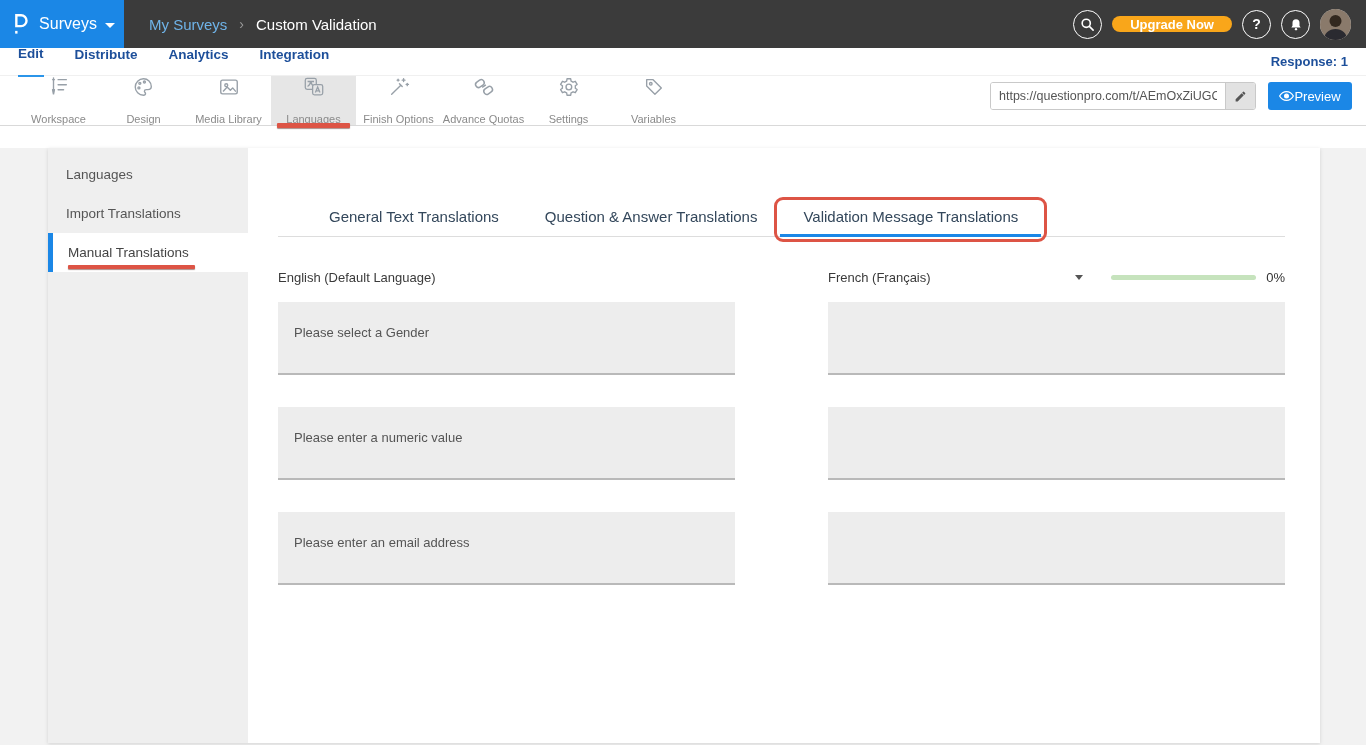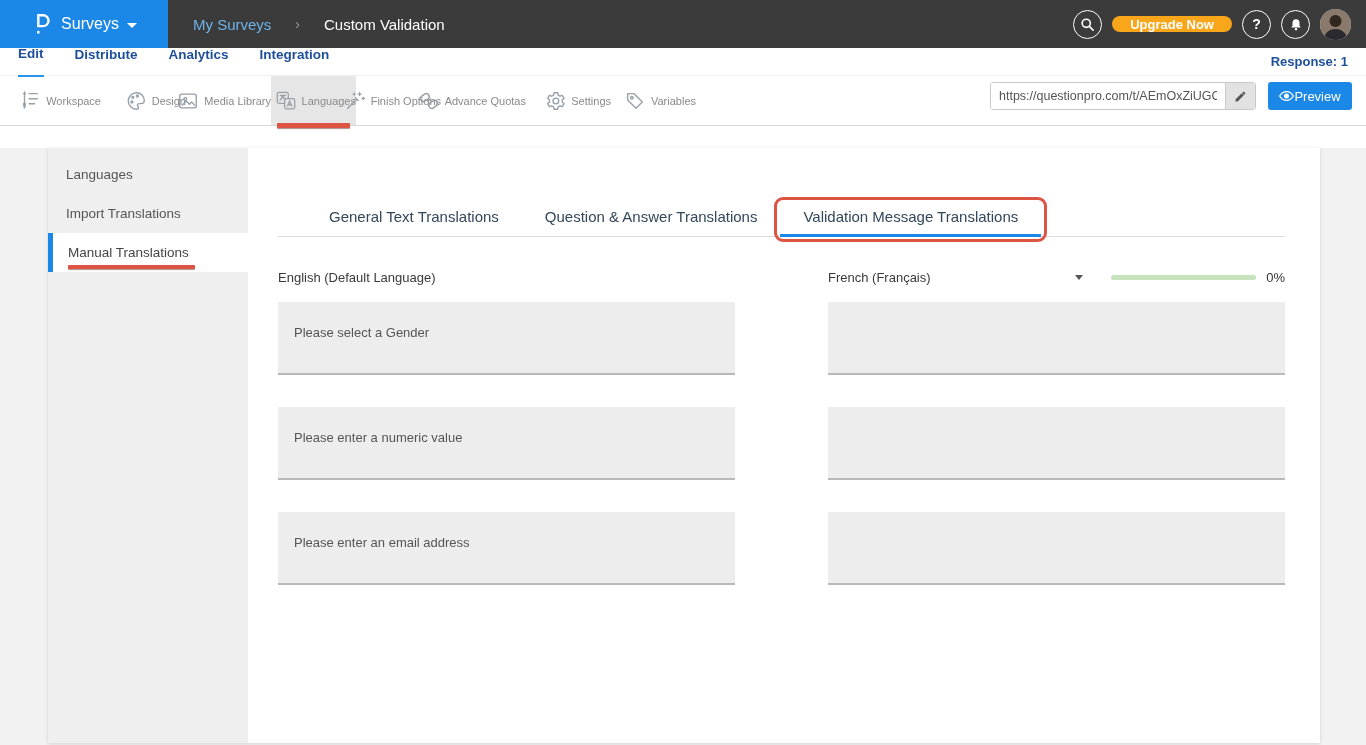--- a/index.html
+++ b/index.html
@@ -6,41 +6,41 @@
     --brand-blue:#1b87e6; --header-dark:#3b3b3b; --breadcrumb-link:#6fb3e8;
     --upgrade-orange:#f9a61a; --nav-link:#1d4f9a; --annotation-red:#dd5445;
     --progress-green:#c6e3bd; --icon-gray:#98a0a8; --page-bg:#f2f2f2;
   }
   *{margin:0;padding:0;box-sizing:border-box;}
   html,body{width:1366px;height:745px;overflow:hidden;}
   body{font-family:"Liberation Sans","DejaVu Sans",sans-serif;background:#fff;font-size:13px;color:#333;}
 
   
   .top-bar{height:48px;background:var(--header-dark);display:flex;align-items:center;}
-  .logo-area{width:168px;height:48px;background:var(--brand-blue);display:flex;align-items:center;justify-content:center;gap:8px;cursor:pointer;}
+  .logo-area{width:124px;height:48px;background:var(--brand-blue);display:flex;align-items:center;justify-content:center;gap:8px;cursor:pointer;}
   .logo-area .product{color:#fff;font-size:16px;font-weight:500;}
   .caret-down{width:0;height:0;border-left:5px solid transparent;border-right:5px solid transparent;border-top:5px solid #fff;margin-top:2px;}
-  .breadcrumb{display:flex;gap:24px;margin-left:25px;}
+  .breadcrumb{display:flex;gap:12px;margin-left:25px;}
   .breadcrumb .parent{color:var(--breadcrumb-link);font-size:15px;cursor:pointer;}
   .breadcrumb .sep{color:#9a9a9a;font-size:14px;}
   .breadcrumb .current{color:#fff;font-size:15px;}
   .top-right{margin-left:auto;display:flex;align-items:center;gap:10px;padding-right:15px;}
   .circle-btn{width:29px;height:29px;border-radius:50%;border:1.6px solid #fff;display:flex;align-items:center;justify-content:center;color:#fff;cursor:pointer;background:transparent;font-size:14px;font-weight:bold;}
   .upgrade-btn{height:16px;padding:0 18px;border:none;border-radius:15px;background:var(--upgrade-orange);color:#fff;font-weight:bold;font-size:13px;cursor:pointer;}
   .avatar{width:31px;height:31px;border-radius:50%;overflow:hidden;cursor:pointer;background:#cfd4d8;}
 
   
   .nav-row{height:28px;display:flex;align-items:center;padding:0 18px;border-bottom:1px solid #f0f0f0;}
   .nav-item{color:var(--nav-link);font-weight:700;font-size:13.5px;margin-right:31px;cursor:pointer;padding-bottom:14px;}
   .nav-item.active{border-bottom:2px solid #2b95e9;}
   .nav-response{margin-left:auto;color:var(--nav-link);font-weight:700;font-size:13px;}
 
   
   .toolbar{height:50px;display:flex;align-items:stretch;padding-left:16px;position:relative;border-bottom:1px solid #d9d9d9;}
-  .tool-item{width:85px;display:flex;flex-direction:row;align-items:center;justify-content:flex-end;gap:4px;cursor:pointer;position:relative;}
+  .tool-item{width:85px;display:flex;flex-direction:column;align-items:center;justify-content:space-between;gap:4px;cursor:pointer;position:relative;}
   .tool-item svg{color:var(--icon-gray);}
   .tool-item .t-label{font-size:11px;color:#8a8a8a;white-space:nowrap;}
   .tool-item.active{background:#e6e6e6;}
   .anno-underline-tool{position:absolute;bottom:-3px;left:6px;width:73px;height:5px;background:var(--annotation-red);border-radius:1px;box-shadow:0 1px 1px rgba(90,30,20,.5);}
   .toolbar-right{position:absolute;right:14px;top:6px;display:flex;gap:12px;align-items:center;}
   .url-group{display:flex;height:28px;border:1px solid #c9c9c9;border-radius:3px;overflow:hidden;background:#fff;}
   .url-input{width:234px;border:none;outline:none;padding:0 8px;font-size:12.5px;color:#555;font-family:"Liberation Sans",sans-serif;}
   .url-edit-btn{width:30px;background:#e2e2e2;border:none;border-left:1px solid #c9c9c9;display:flex;align-items:center;justify-content:center;cursor:pointer;}
   .preview-btn{height:28px;width:84px;background:var(--brand-blue);color:#fff;border:none;border-radius:3px;font-size:13px;display:flex;align-items:center;justify-content:center;cursor:pointer;}
 

